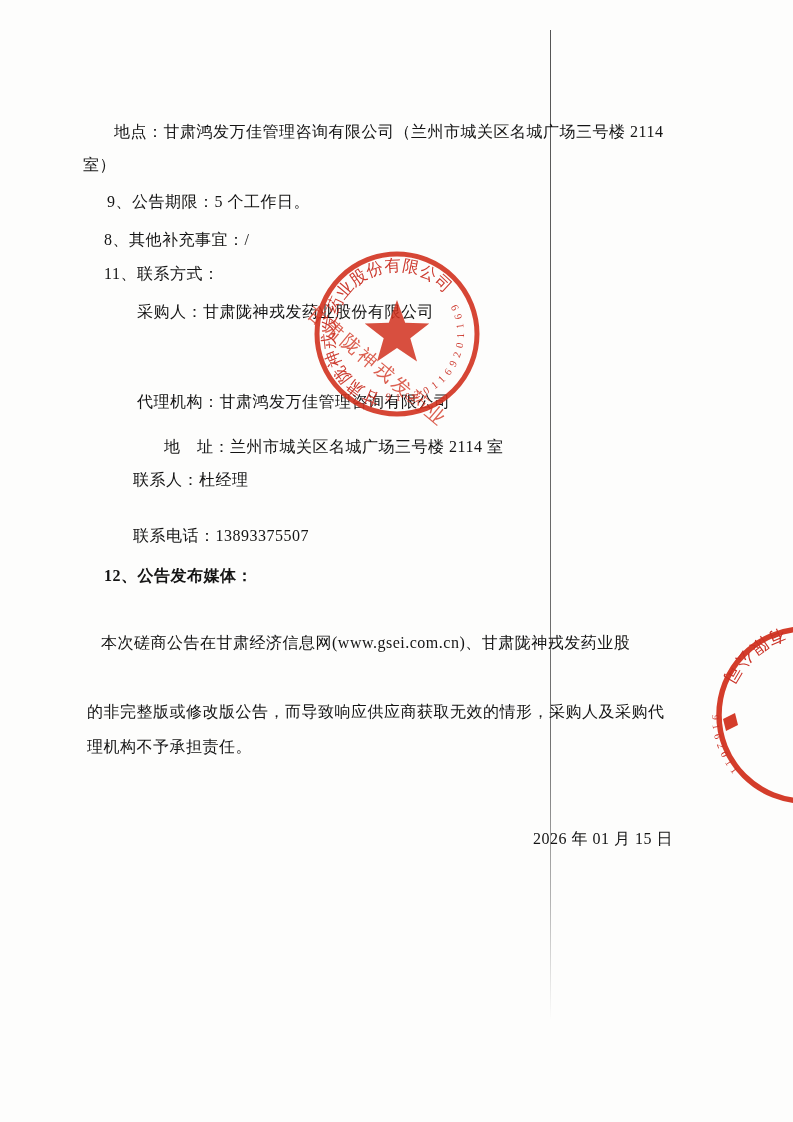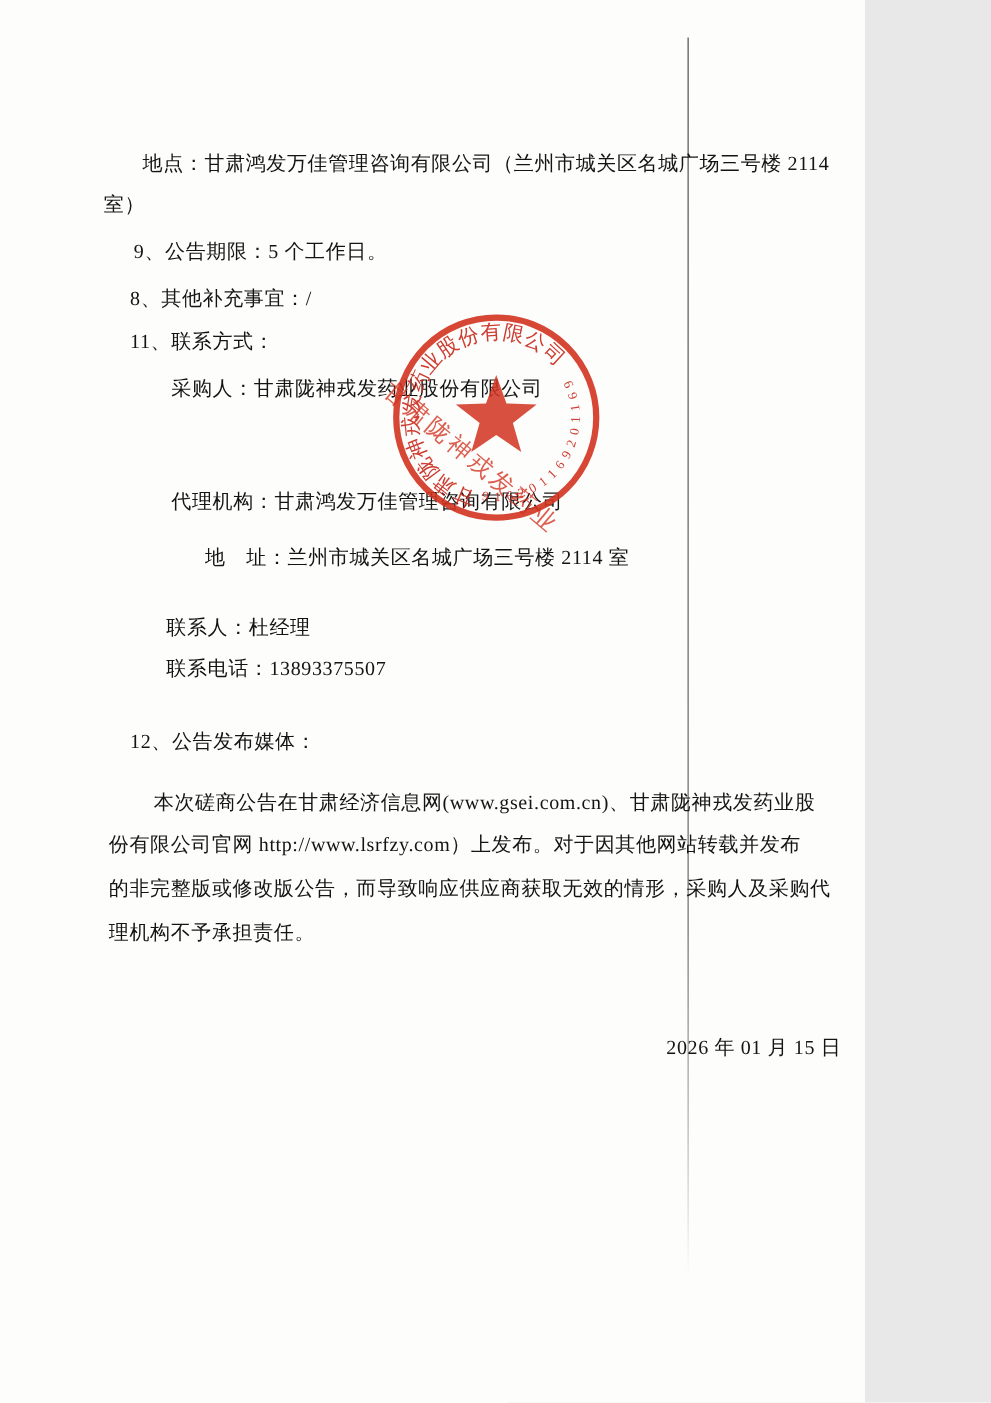--- a/index.html
+++ b/index.html
@@ -2,21 +2,21 @@
 <html><head>
 <meta charset="utf-8">
 <style>
   html,body{margin:0;padding:0;}
   body{
     width:793px;height:1122px;overflow:hidden;
     background:#e8e8e8;
     font-family:"Liberation Serif","DejaVu Serif",serif;
   }
   .page{
-    position:relative;width:692px;height:1122px;overflow:hidden;
+    position:relative;width:793px;height:1122px;overflow:hidden;
     background:#fdfdfc;color:#141414;
   }
   .ln{
     position:absolute;white-space:nowrap;
     font-size:16px;line-height:22px;color:#141414;
     letter-spacing:0.5px;
   }
   .crease{
     position:absolute;left:550px;top:30px;width:1px;height:990px;
     background:linear-gradient(to bottom,
@@ -45,26 +45,25 @@
   <div class="crease"></div>
 
   <div class="ln" style="left:114px;top:121px;">地点：甘肃鸿发万佳管理咨询有限公司（兰州市城关区名城广场三号楼 2114</div>
   <div class="ln" style="left:83px;top:154px;">室）</div>
   <div class="ln" style="left:107px;top:191px;">9、公告期限：5 个工作日。</div>
   <div class="ln" style="left:104px;top:229px;">8、其他补充事宜：/</div>
   <div class="ln" style="left:104px;top:263px;">11、联系方式：</div>
   <div class="ln" style="left:137px;top:301px;">采购人：甘肃陇神戎发药业股份有限公司</div>
   <div class="ln" style="left:137px;top:391px;">代理机构：甘肃鸿发万佳管理咨询有限公司</div>
   <div class="ln" style="left:137px;top:436px;margin-left:27px;">地　址：兰州市城关区名城广场三号楼 2114 室</div>
-  <div class="ln" style="left:133px;top:492px;">联系人：杜经理</div>
+  <div class="ln" style="left:133px;top:469px;">联系人：杜经理</div>
   <div class="ln" style="left:133px;top:525px;">联系电话：13893375507</div>
-  <div class="ln" style="left:104px;top:583px;">12、公告发布媒体：</div>
+  <div class="ln" style="left:104px;top:565px;font-weight:bold;">12、公告发布媒体：</div>
 
-  <div class="ln" style="left:123px;top:632px;">本次磋商公告在甘肃经济信息网(www.gsei.com.cn)、甘肃陇神戎发药业股</div>
-  <div class="ln" style="left:87px;top:666px;">份有限公司官网 http://www.lsrfzy.com）上发布。对于因其他网站转载并发布</div>
+  <div class="ln" style="left:101px;top:632px;">本次磋商公告在甘肃经济信息网(www.gsei.com.cn)、甘肃陇神戎发药业股</div>
   <div class="ln" style="left:87px;top:701px;">的非完整版或修改版公告，而导致响应供应商获取无效的情形，采购人及采购代</div>
   <div class="ln" style="left:87px;top:736px;">理机构不予承担责任。</div>
 
   <div class="ln" style="left:533px;top:784px;margin-top:44px;">2026 年 01 月 15 日</div>
 
   <svg class="seal seal-main" viewBox="0 0 184 184">
     <g opacity="0.9">
       <circle cx="92" cy="92" r="80" fill="none" stroke="#d23320" stroke-width="5"></circle>
       <g transform="rotate(-55,92,92)" fill="#c8271b">
         <defs>

